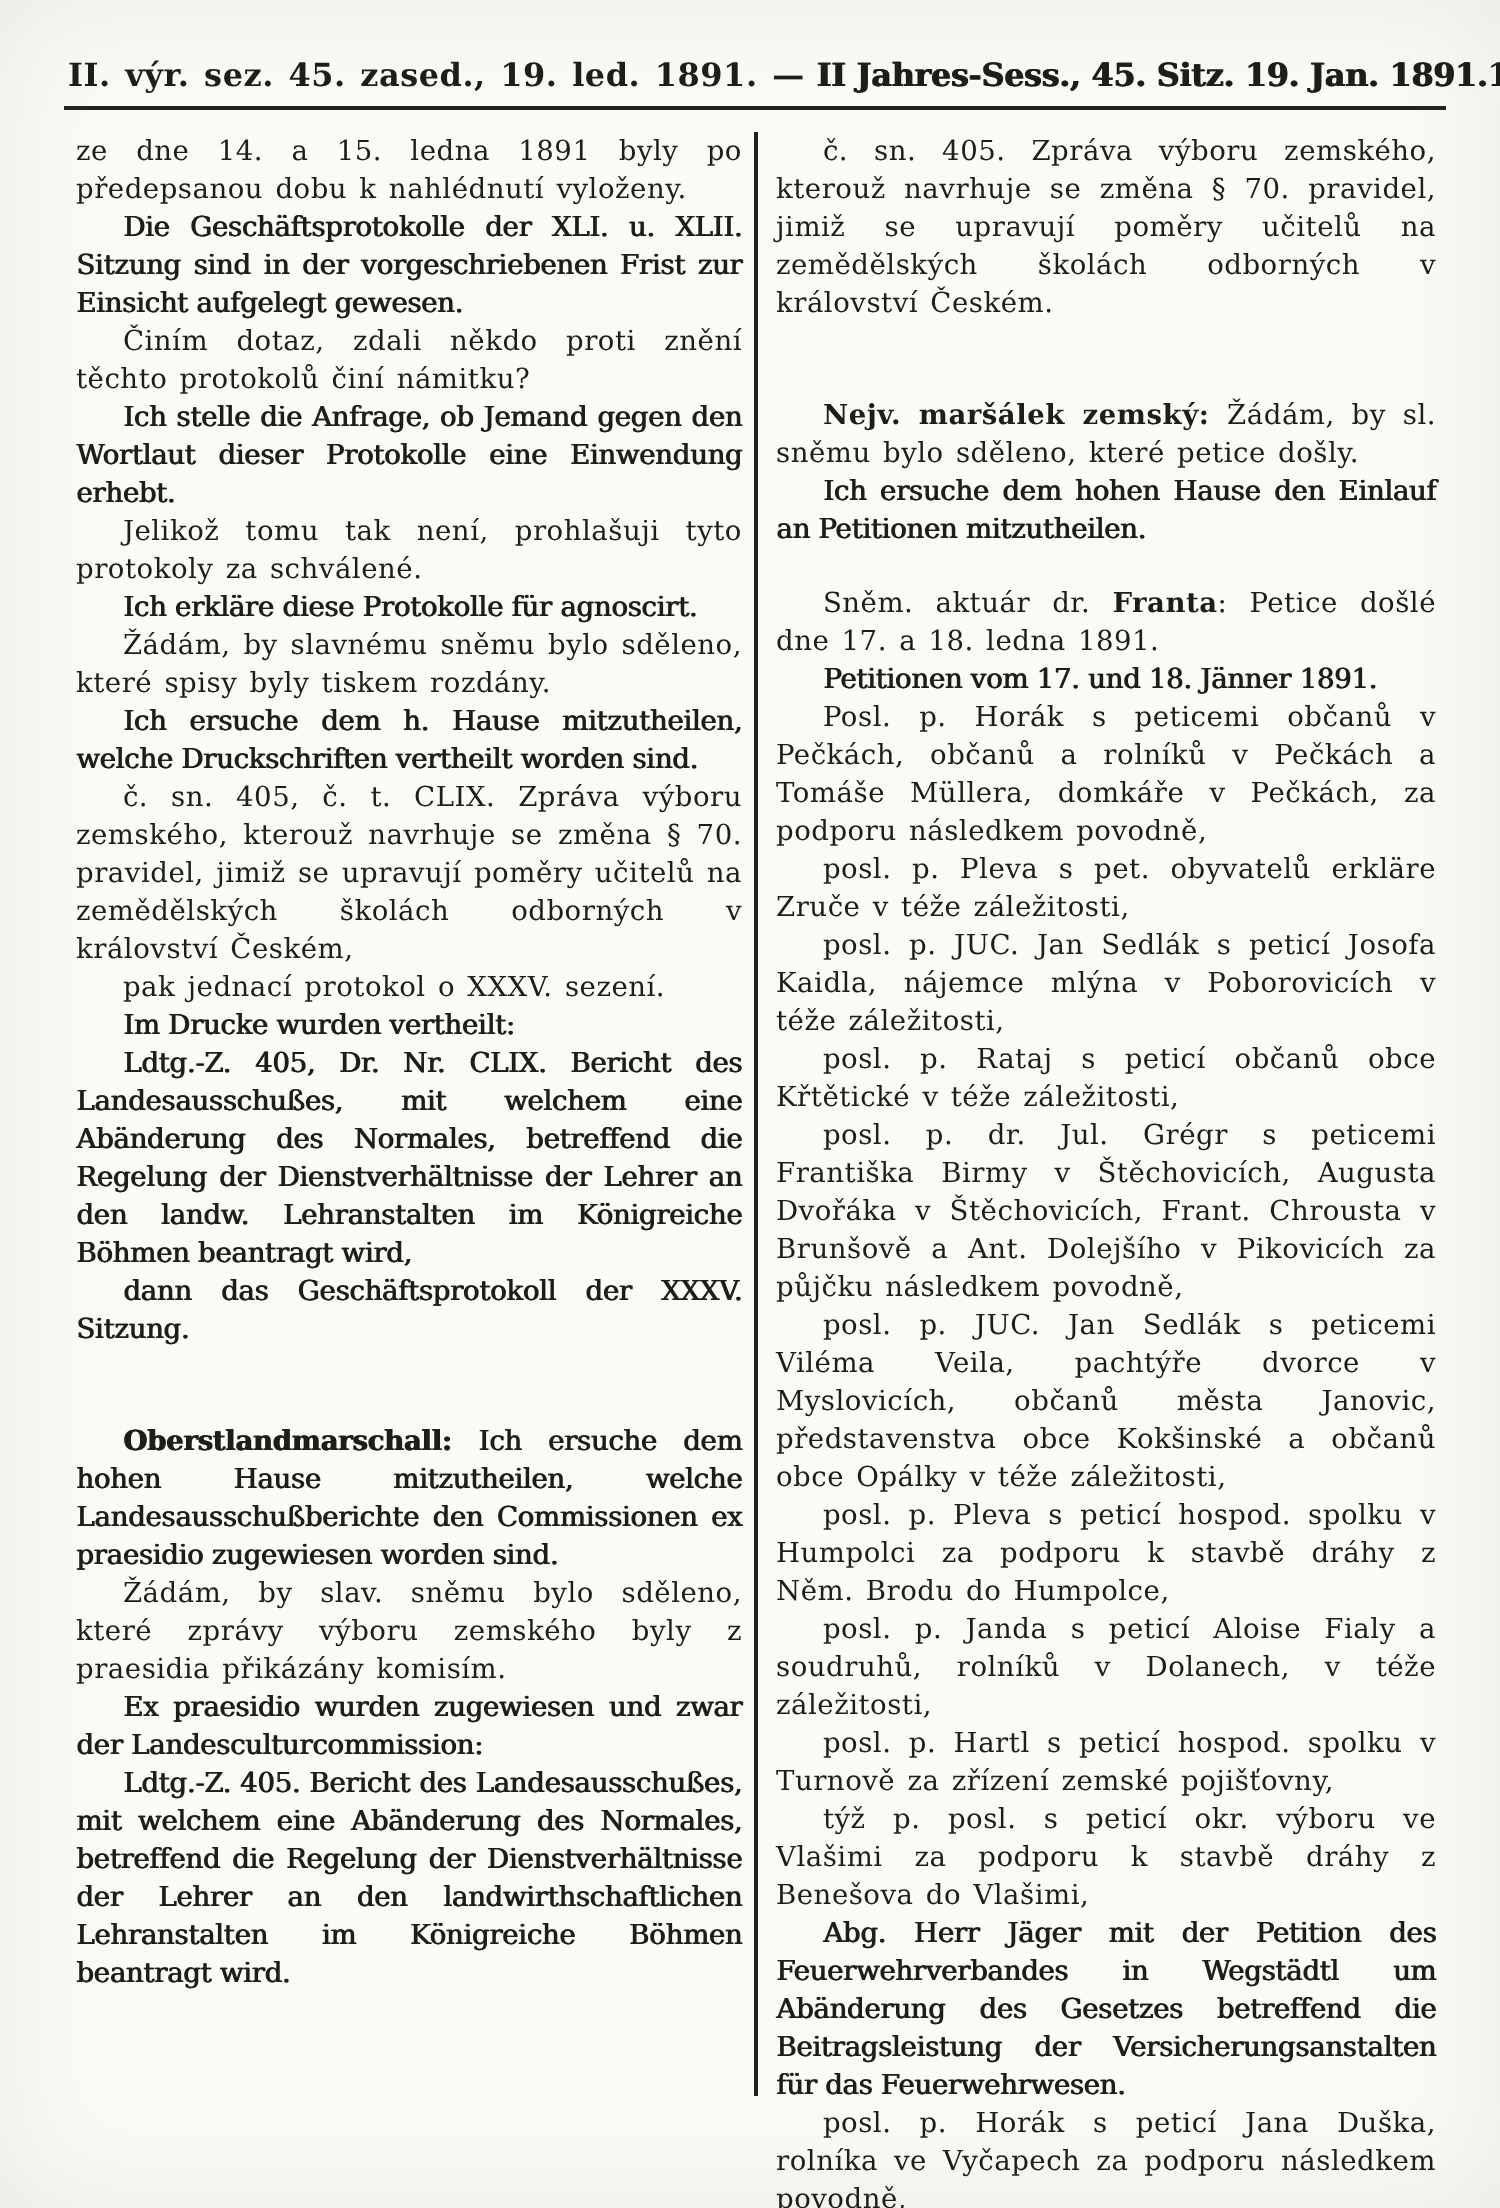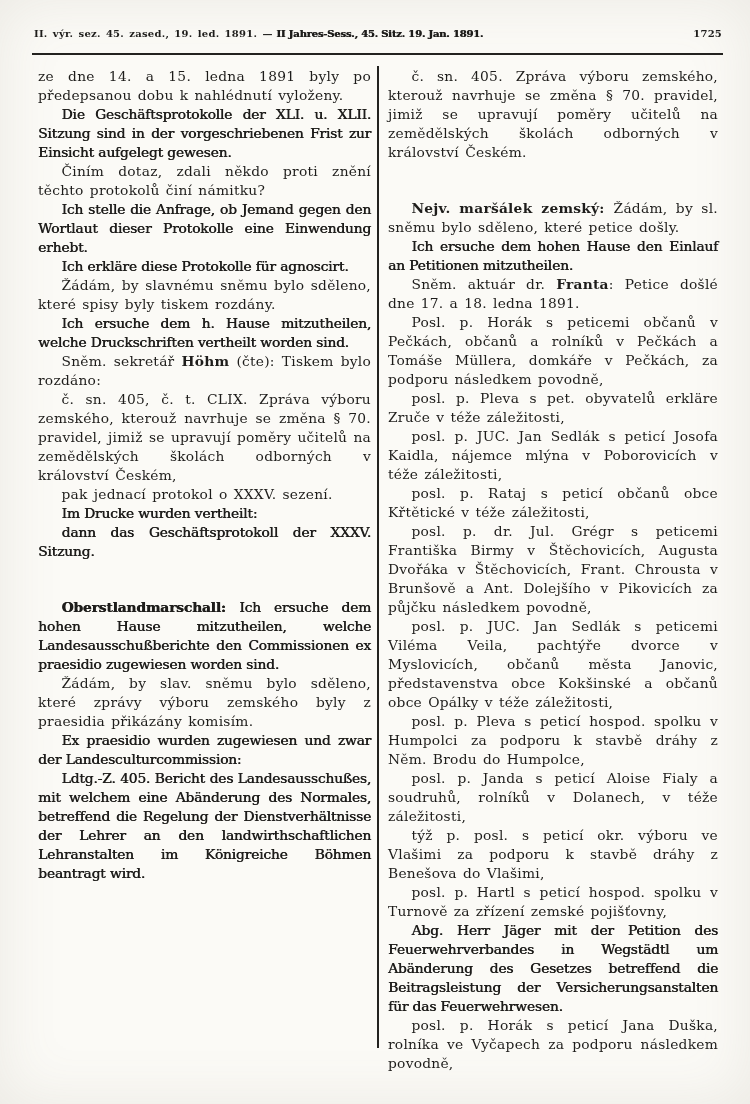--- a/index.html
+++ b/index.html
@@ -11,42 +11,42 @@
     font-family: "DejaVu Serif", "Liberation Serif", serif;
     color: #1e1d1b;
   }
   .vignette {
     position: absolute; inset: 0; pointer-events: none;
     box-shadow: inset 0 0 60px rgba(120,115,100,0.12);
   }
   .header {
     position: absolute; top: 28px; left: 34px; right: 28px;
     display: flex; justify-content: space-between; align-items: baseline;
-    font-size: 10px; font-weight: bold; white-space: nowrap;
+    font-size: 16px; font-weight: bold; white-space: nowrap;
     letter-spacing: 0.2px;
   }
   .header .de { letter-spacing: -0.2px; }
   .header-rule {
     position: absolute; top: 53px; left: 32px; width: 691px; height: 2px;
     background: #23221f;
   }
   .col {
     position: absolute; top: 67px;
     font-size: 13.8px; line-height: 19px;
     text-align: justify;
   }
   .col-left  { left: 38px;  width: 333px; }
   .col-right { left: 388px; width: 330px; }
   .divider {
     position: absolute; top: 66px; left: 377px; width: 2px; height: 982px;
     background: #23221f;
   }
   p { margin: 0; text-indent: 1.7em; }
   p.noindent { text-indent: 0; }
-  p.gap-m { margin-top: 0; }
+  p.gap-m { margin-top: 18px; }
   p.gap-l { margin-top: 37px; }
   .cs { letter-spacing: 0.25px; word-spacing: 1.5px; }
   .de { letter-spacing: -0.15px; text-shadow: 0.5px 0 0 currentColor; }
   .b  { font-weight: bold; }
 </style>
 </head>
 <body>
 
 <div class="vignette"></div>
 
@@ -58,44 +58,46 @@
   <span>1725</span>
 </div>
 
 <div class="header-rule"></div>
 
 <div class="col col-left">
     <p class="cs noindent"><span>ze dne 14. a 15. ledna 1891 byly po předepsanou dobu k nahlédnutí vyloženy.</span></p>
     <p class="de"><span>Die Geschäftsprotokolle der XLI. u. XLII. Sitzung sind in der vorgeschriebenen Frist zur Einsicht aufgelegt gewesen.</span></p>
     <p class="cs"><span>Činím dotaz, zdali někdo proti znění těchto protokolů činí námitku?</span></p>
     <p class="de"><span>Ich stelle die Anfrage, ob Jemand gegen den Wortlaut dieser Protokolle eine Einwendung erhebt.</span></p>
+    <p class="cs"><span>Jelikož tomu tak není, prohlašuji tyto protokoly za schválené.</span></p>
     <p class="de"><span>Ich erkläre diese Protokolle für agnoscirt.</span></p>
     <p class="cs"><span>Žádám, by slavnému sněmu bylo sděleno, které spisy byly tiskem rozdány.</span></p>
     <p class="de"><span>Ich ersuche dem h. Hause mitzutheilen, welche Druckschriften vertheilt worden sind.</span></p>
-    <p class="cs gap-m"><span>Sněm. sekretář </span><span class="b">Höhm</span><span> (čte): Tiskem bylo rozdáno:</span></p>
     <p class="cs"><span>č. sn. 405, č. t. CLIX. Zpráva výboru zemského, kterouž navrhuje se změna § 70. pravidel, jimiž se upravují poměry učitelů na zemědělských školách odborných v království Českém,</span></p>
     <p class="cs"><span>pak jednací protokol o XXXV. sezení.</span></p>
     <p class="de"><span>Im Drucke wurden vertheilt:</span></p>
+    <p class="de"><span>Ldtg.-Z. 405, Dr. Nr. CLIX. Bericht des Landesausschußes, mit welchem eine Abänderung des Normales, betreffend die Regelung der Dienstverhältnisse der Lehrer an den landw. Lehranstalten im Königreiche Böhmen beantragt wird,</span></p>
     <p class="de"><span>dann das Geschäftsprotokoll der XXXV. Sitzung.</span></p>
     <p class="de gap-l"><span class="b">Oberstlandmarschall: </span><span>Ich ersuche dem hohen Hause mitzutheilen, welche Landesausschußberichte den Commissionen ex praesidio zugewiesen worden sind.</span></p>
     <p class="cs"><span>Žádám, by slav. sněmu bylo sděleno, které zprávy výboru zemského byly z praesidia přikázány komisím.</span></p>
     <p class="de"><span>Ex praesidio wurden zugewiesen und zwar der Landesculturcommission:</span></p>
     <p class="de"><span>Ldtg.-Z. 405. Bericht des Landesausschußes, mit welchem eine Abänderung des Normales, betreffend die Regelung der Dienstverhältnisse der Lehrer an den landwirthschaftlichen Lehranstalten im Königreiche Böhmen beantragt wird.</span></p>
   </div>
 <div class="divider"></div>
 <div class="col col-right">
     <p class="cs"><span>č. sn. 405. Zpráva výboru zemského, kterouž navrhuje se změna § 70. pravidel, jimiž se upravují poměry učitelů na zemědělských školách odborných v království Českém.</span></p>
     <p class="cs gap-l"><span class="b">Nejv. maršálek zemský: </span><span>Žádám, by sl. sněmu bylo sděleno, které petice došly.</span></p>
     <p class="de"><span>Ich ersuche dem hohen Hause den Einlauf an Petitionen mitzutheilen.</span></p>
     <p class="cs gap-m"><span>Sněm. aktuár dr. </span><span class="b">Franta</span><span>: Petice došlé dne 17. a 18. ledna 1891.</span></p>
+    <p class="de"><span>Petitionen vom 17. und 18. Jänner 1891.</span></p>
     <p class="cs"><span>Posl. p. Horák s peticemi občanů v Pečkách, občanů a rolníků v Pečkách a Tomáše Müllera, domkáře v Pečkách, za podporu následkem povodně,</span></p>
     <p class="cs"><span>posl. p. Pleva s pet. obyvatelů erkläre Zruče v téže záležitosti,</span></p>
     <p class="cs"><span>posl. p. JUC. Jan Sedlák s peticí Josofa Kaidla, nájemce mlýna v Poborovicích v téže záležitosti,</span></p>
     <p class="cs"><span>posl. p. Rataj s peticí občanů obce Křtětické v téže záležitosti,</span></p>
     <p class="cs"><span>posl. p. dr. Jul. Grégr s peticemi Františka Birmy v Štěchovicích, Augusta Dvořáka v Štěchovicích, Frant. Chrousta v Brunšově a Ant. Dolejšího v Pikovicích za půjčku následkem povodně,</span></p>
     <p class="cs"><span>posl. p. JUC. Jan Sedlák s peticemi Viléma Veila, pachtýře dvorce v Myslovicích, občanů města Janovic, představenstva obce Kokšinské a občanů obce Opálky v téže záležitosti,</span></p>
     <p class="cs"><span>posl. p. Pleva s peticí hospod. spolku v Humpolci za podporu k stavbě dráhy z Něm. Brodu do Humpolce,</span></p>
     <p class="cs"><span>posl. p. Janda s peticí Aloise Fialy a soudruhů, rolníků v Dolanech, v téže záležitosti,</span></p>
+    <p class="cs"><span>posl. p. Hartl s peticí hospod. spolku v Turnově za zřízení zemské pojišťovny,</span></p>
     <p class="cs"><span>týž p. posl. s peticí okr. výboru ve Vlašimi za podporu k stavbě dráhy z Benešova do Vlašimi,</span></p>
-    <p class="cs"><span>posl. p. Hartl s peticí hospod. spolku v Turnově za zřízení zemské pojišťovny,</span></p>
     <p class="de"><span>Abg. Herr Jäger mit der Petition des Feuerwehrverbandes in Wegstädtl um Abänderung des Gesetzes betreffend die Beitragsleistung der Versicherungsanstalten für das Feuerwehrwesen.</span></p>
     <p class="cs"><span>posl. p. Horák s peticí Jana Duška, rolníka ve Vyčapech za podporu následkem povodně,</span></p>
   </div>
 
 </body></html>

